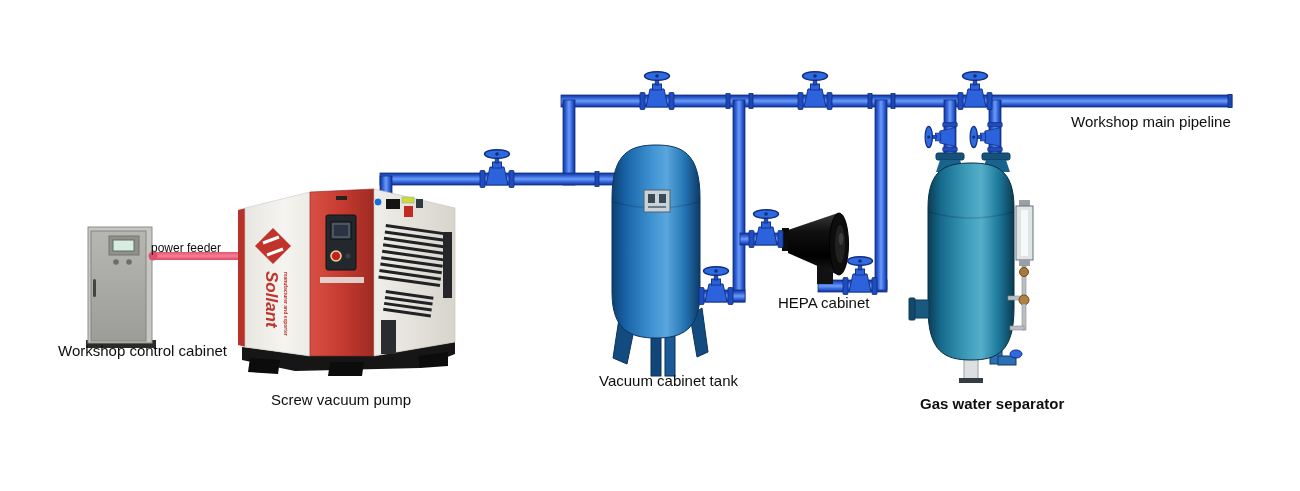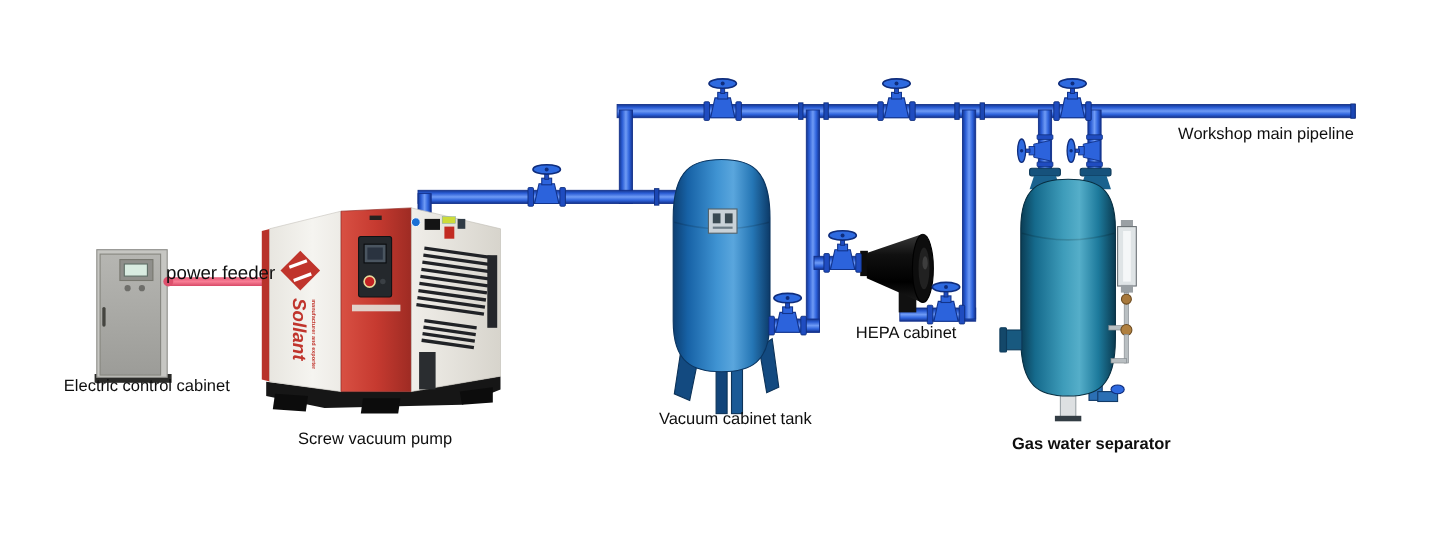--- a/index.html
+++ b/index.html
@@ -1,20 +1,20 @@
 <!DOCTYPE html>
 <html style="--bg: #ffffff; --label-color: #0e0e0e; --pipe-blue: #2e6ae0; --valve-blue: #2c63dc; --tank-blue: #2679c4; --separator-teal: #2389ad; --pump-red: #c0342c; --filter-black: #141414; --cabinet-gray: #a6a6a2; --power-feeder-pink: #ef5f7d;"><head>
 <meta charset="utf-8">
 <style>
   html,body{margin:0;padding:0;background:#ffffff;}
   #stage{position:relative;width:1300px;height:491px;background:var(--bg,#ffffff);overflow:hidden;
          font-family:"Liberation Sans", sans-serif;}
   #stage svg{position:absolute;left:0;top:0;}
   .lbl{position:absolute;color:var(--label-color,#0e0e0e);font-size:15px;line-height:17px;white-space:nowrap;}
-  .lbl.big{font-size:17px;}
+  .lbl.big{font-size:12px;}
   
   .pipe-h{fill:url(#gPH);stroke:#12308a;stroke-width:0.8;}
   .pipe-v{fill:url(#gPV);stroke:#12308a;stroke-width:0.8;}
   .flange{fill:#1b47b4;stroke:#0f2d7c;stroke-width:0.8;}
   .valve-dark{fill:#1f4cc0;stroke:#0f2d7c;stroke-width:0.8;}
   .valve-body{fill:#2c63dc;stroke:#12348c;stroke-width:1;}
   .valve-wheel{fill:#2e6ae0;stroke:#0f2d7c;stroke-width:1.4;}
   .valve-hub{fill:#0f2d7c;}
   .brand{fill:var(--pump-red,#c0342c);font-family:"Liberation Sans",sans-serif;font-weight:bold;}
 </style>
@@ -253,19 +253,19 @@
       <use href="#gv" transform="translate(975,101)"></use>
       <use href="#gv" transform="translate(716,296)"></use>
       <use href="#gv" transform="translate(766,239)"></use>
       <use href="#gv" transform="translate(860,286)"></use>
       <use href="#gv" transform="translate(950,137) rotate(-90) scale(0.85)"></use>
       <use href="#gv" transform="translate(995,137) rotate(-90) scale(0.85)"></use>
     </g>
   </svg>
 
   <div class="lbl big" style="left:151px; top:240px;">power feeder</div>
-  <div class="lbl" style="left:58px;  top:342px;">Electric control cabinet</div>
+  <div class="lbl" style="left:58px;  top:342px;">Workshop control cabinet</div>
   <div class="lbl" style="left:271px; top:391px;">Screw vacuum pump</div>
   <div class="lbl" style="left:599px; top:372px;">Vacuum cabinet tank</div>
   <div class="lbl" style="left:778px; top:294px;">HEPA cabinet</div>
   <div class="lbl" style="left:920px; top:395px;font-weight:bold;">Gas water separator</div>
   <div class="lbl" style="left:1051px;top:113px;margin-left:20px;">Workshop main pipeline</div>
 </div>
 
 </body></html>

